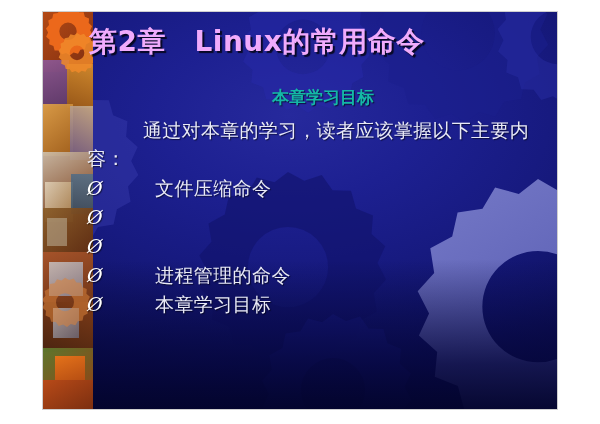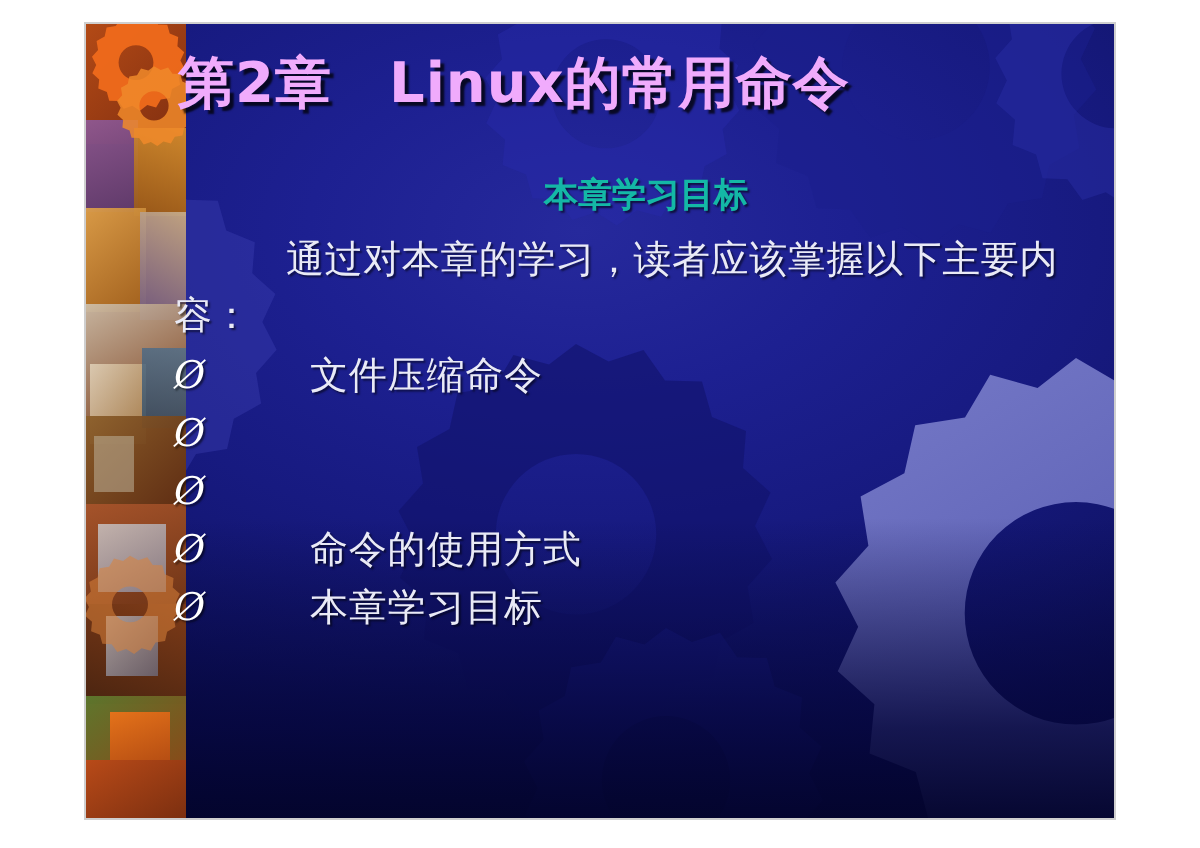--- a/index.html
+++ b/index.html
@@ -310,21 +310,21 @@
         <span class="bullet-label">文件压缩命令</span>
       </li>
       <li>
         <span class="bullet-mark">Ø</span>
       </li>
       <li>
         <span class="bullet-mark">Ø</span>
       </li>
       <li>
         <span class="bullet-mark">Ø</span>
-        <span class="bullet-label">命令的使用方式</span>
+        <span class="bullet-label">进程管理的命令</span>
       </li>
       <li>
         <span class="bullet-mark">Ø</span>
         <span class="bullet-label">本章学习目标</span>
       </li>
     </ul>
   </div>
 
 </div>
 

